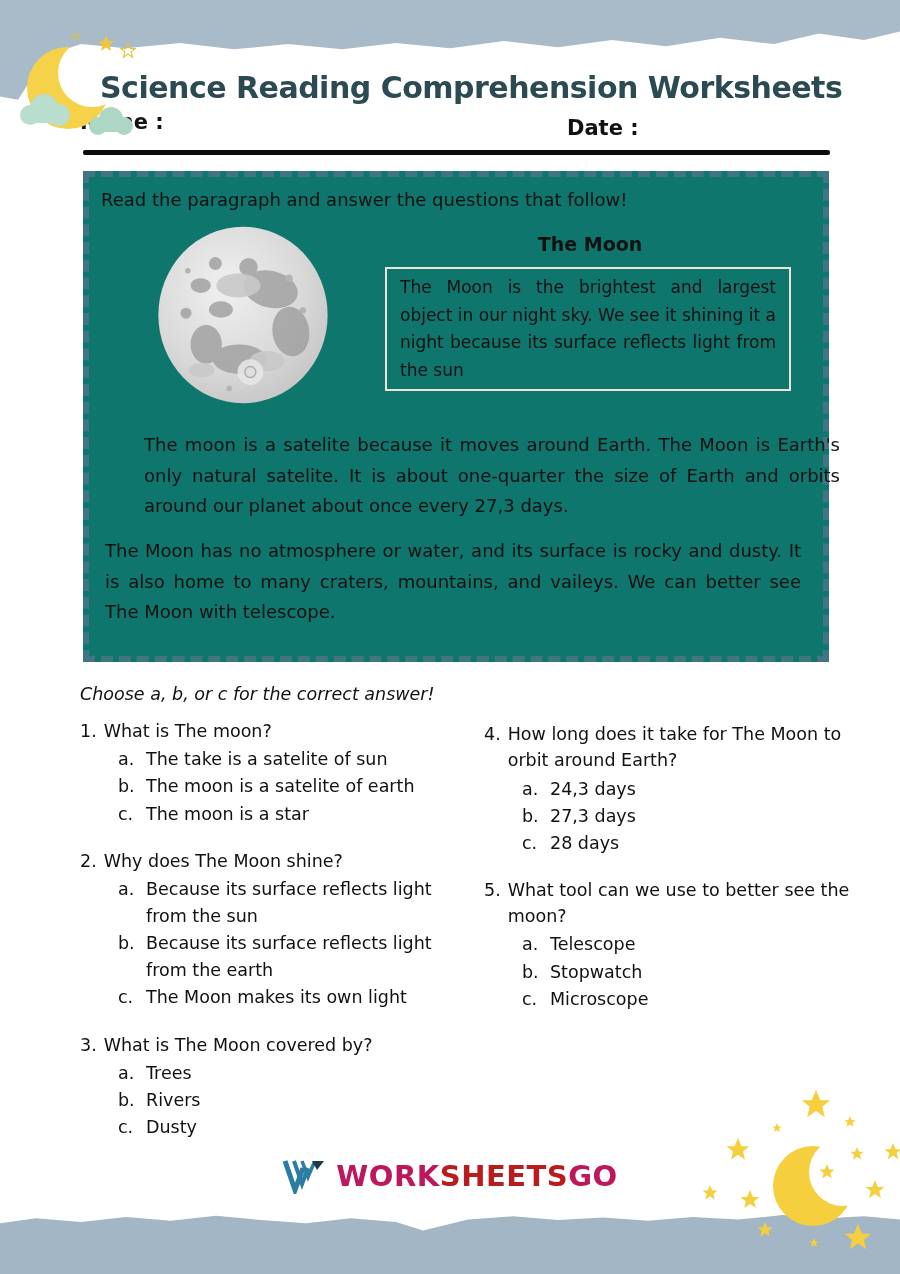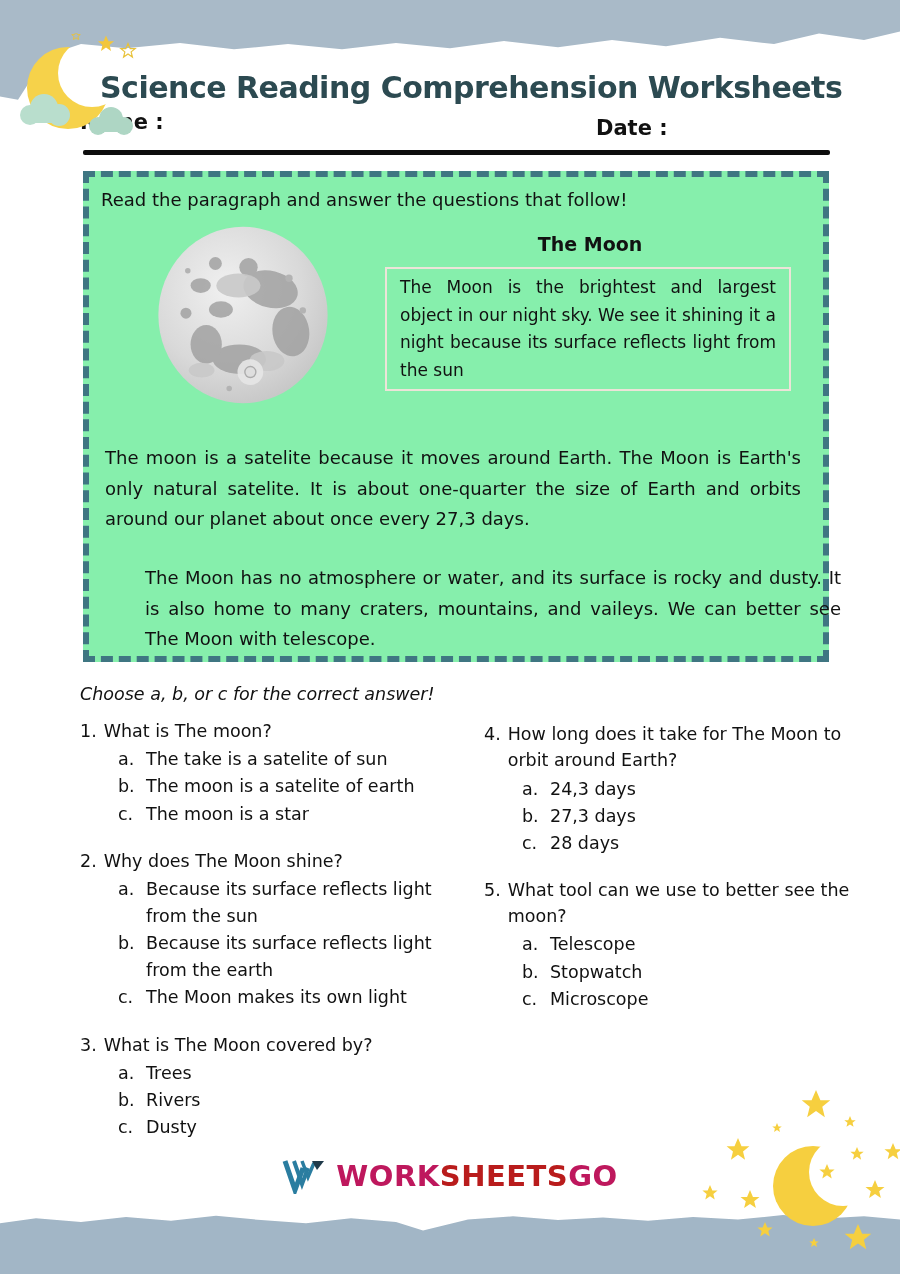--- a/index.html
+++ b/index.html
@@ -20,38 +20,38 @@
     background:#a2b6c6;z-index:2;
     clip-path:polygon(0 18%,4% 10%,9% 16%,14% 8%,19% 14%,24% 6%,29% 13%,34% 18%,39% 10%,44% 16%,47% 30%,52% 12%,57% 7%,62% 13%,67% 9%,72% 14%,77% 8%,82% 12%,87% 5%,92% 10%,96% 7%,100% 12%,100% 100%,0 100%);
   }
   
   .header-art{position:absolute;left:18px;top:33px;z-index:3;}
   .page-title{
     position:absolute;left:100px;top:50px;width:760px;z-index:3;
     font-size:30px;font-weight:800;letter-spacing:-0.5px;color:#2c4a51;
   }
   .name-label{position:absolute;left:80px;top:110px;font-size:21px;font-weight:700;}
-  .date-label{position:absolute;left:567px;top:116px;font-size:21px;font-weight:700;margin-left:29px;}
+  .date-label{position:absolute;left:567px;top:116px;font-size:21px;font-weight:700;}
   .divider{position:absolute;left:83px;top:150px;width:747px;height:5px;background:#0d0d0d;border-radius:2px;}
   
   .passage{
     position:absolute;left:83px;top:171px;width:734px;height:479px;
-    border:6px dashed #3f7682;background:#86efac;z-index:3;
+    border:6px dashed #3f7682;background:#0f766e;z-index:3;
   }
   .passage-instruction{position:absolute;left:12px;top:12px;font-size:18px;}
   .moon-art{position:absolute;left:62px;top:44px;}
   .passage-heading{position:absolute;left:296px;top:56px;width:410px;text-align:center;font-size:19px;font-weight:700;}
   .intro-box{
     position:absolute;left:296px;top:90px;width:376px;
     border:2px solid #ece4d8;padding:5px 13px;
     font-size:17px;line-height:1.62;text-align:justify;
   }
   .para{position:absolute;left:16px;width:696px;font-size:18px;line-height:1.7;text-align:justify;}
-  .para-2{top:266px;}
-  .para-3{top:386px;margin-left:40px;}
+  .para-2{top:253px;margin-left:39px;}
+  .para-3{top:359px;}
   
   .choose-instruction{position:absolute;left:80px;top:684px;font-size:17.5px;font-style:italic;z-index:3;}
   .q-col{position:absolute;z-index:3;font-size:17.5px;}
   .q-col-left{left:80px;top:718px;width:392px;}
   .q-col-right{left:484px;top:721px;width:386px;}
   .question{margin-bottom:20px;}
   .q-line{display:flex;gap:7px;line-height:1.5;}
   .q-num{flex:0 0 auto;}
   .q-text{flex:1;}
   .options{padding-left:38px;margin-top:2px;}

